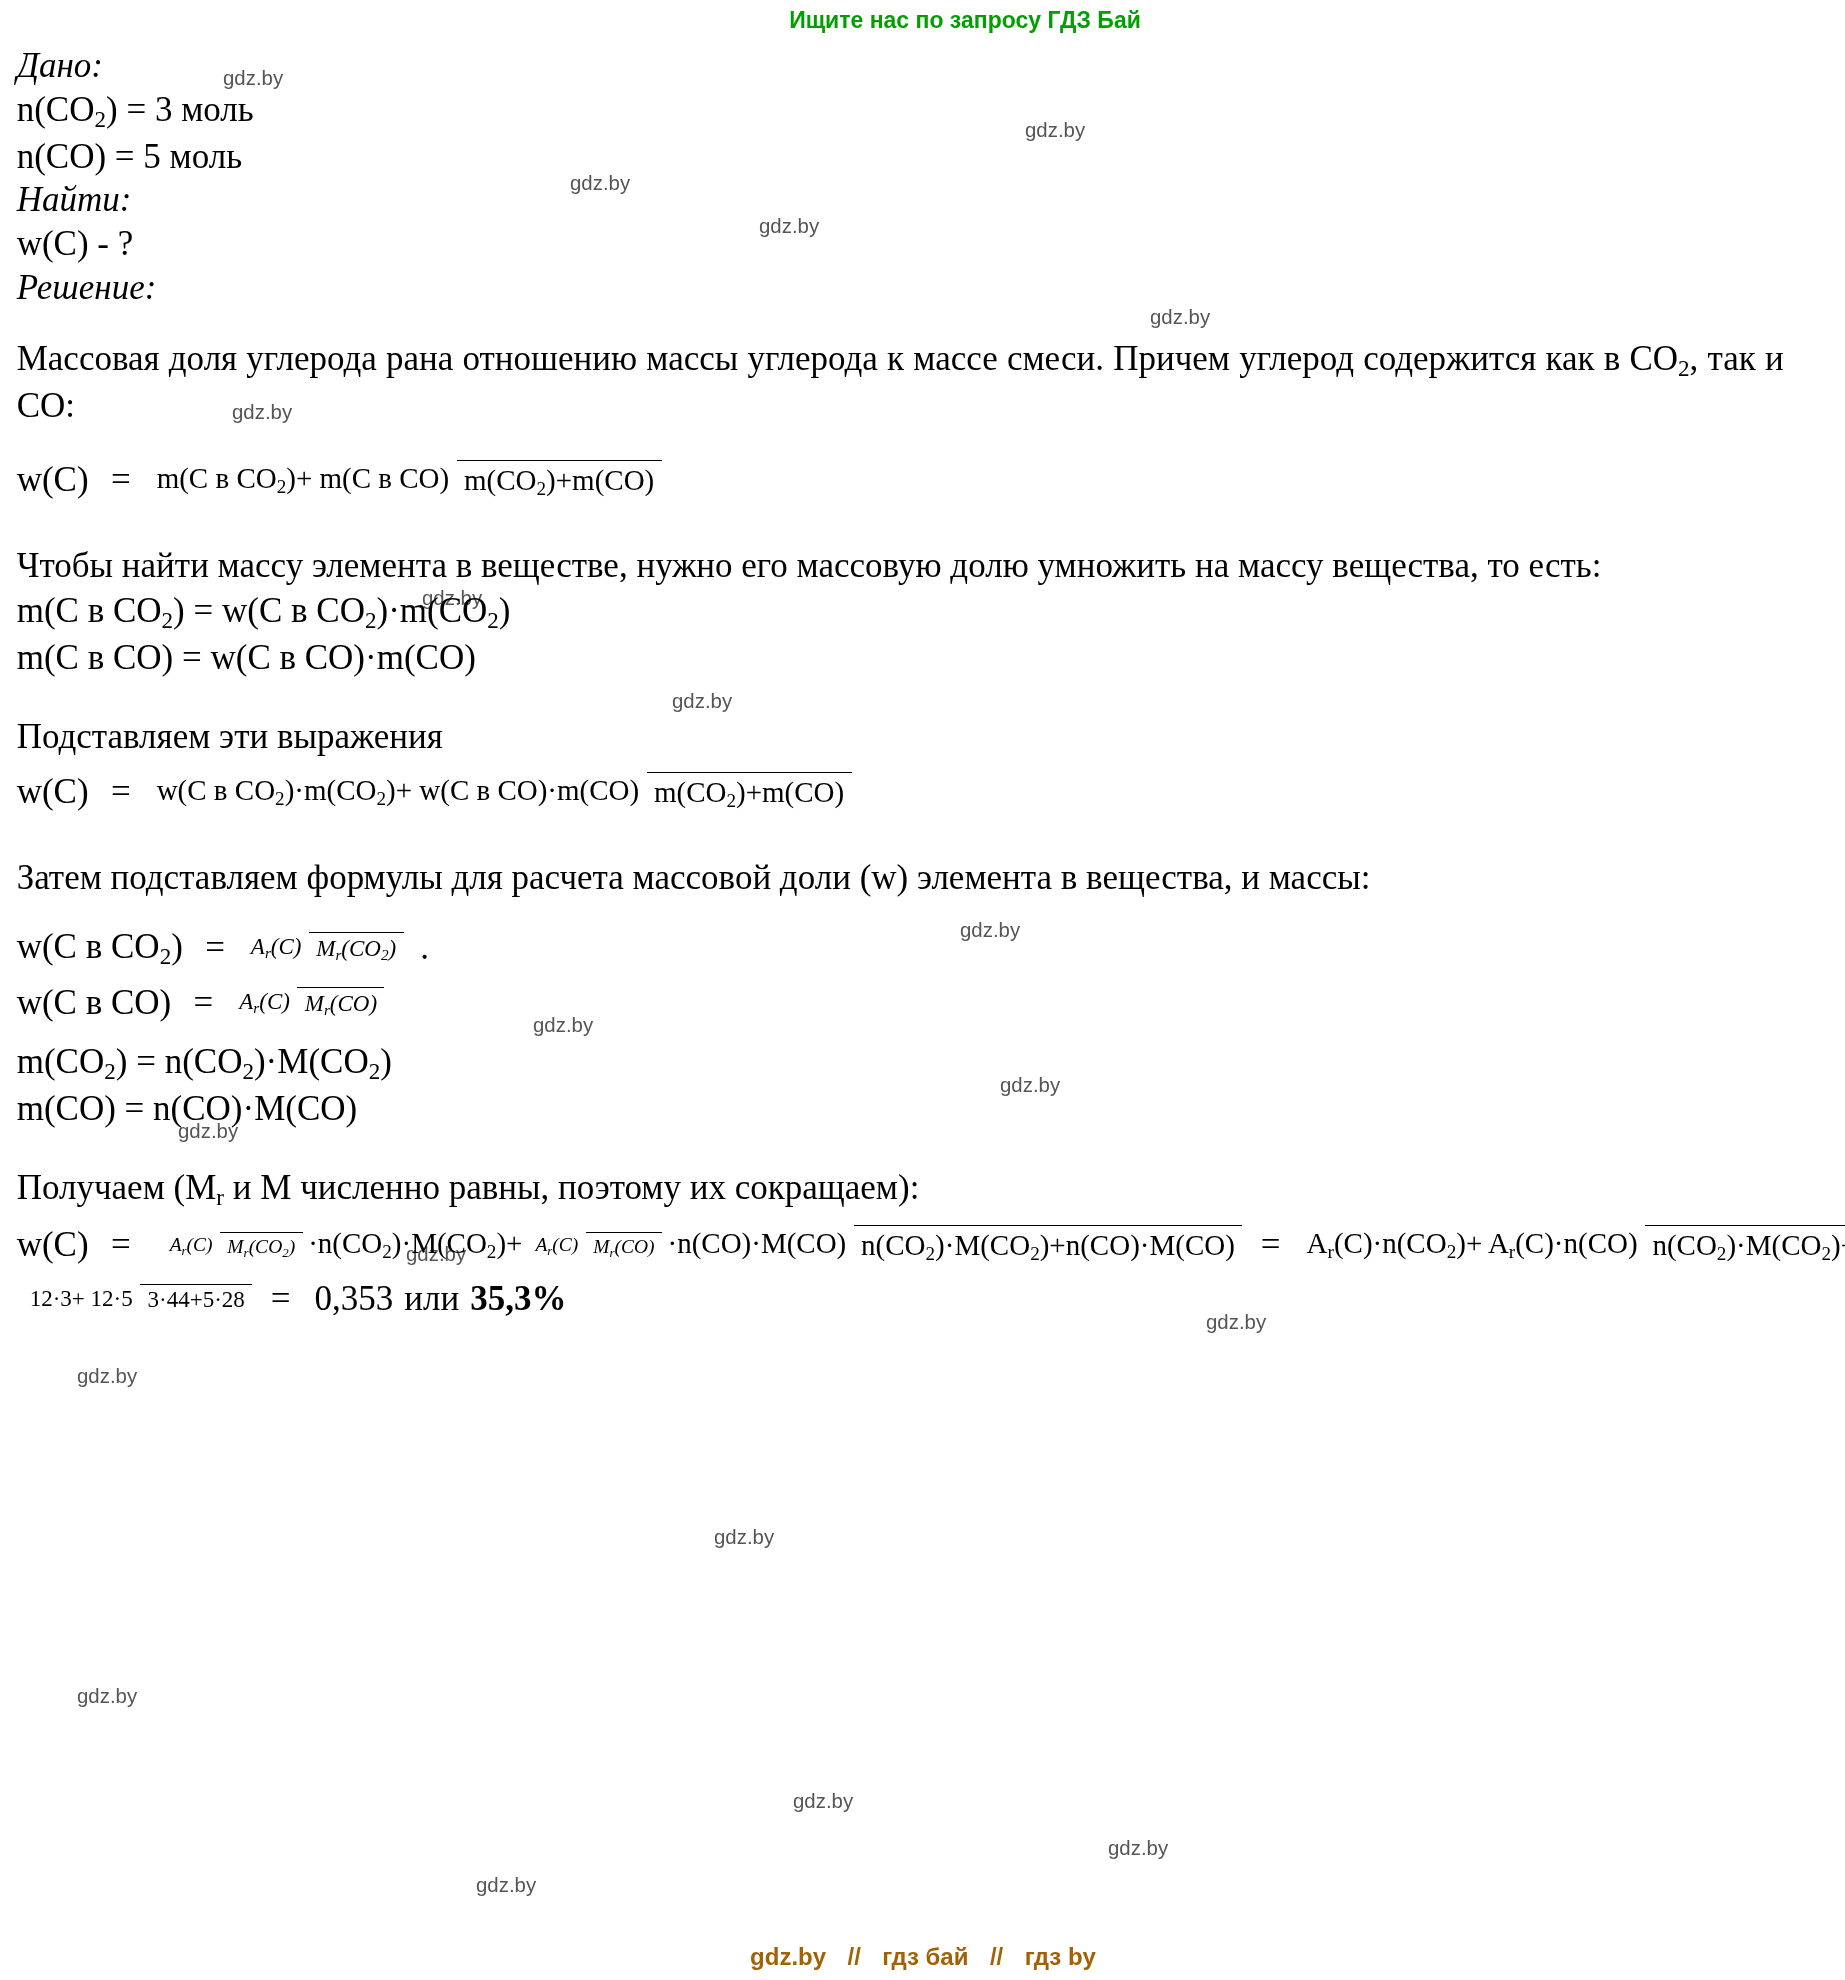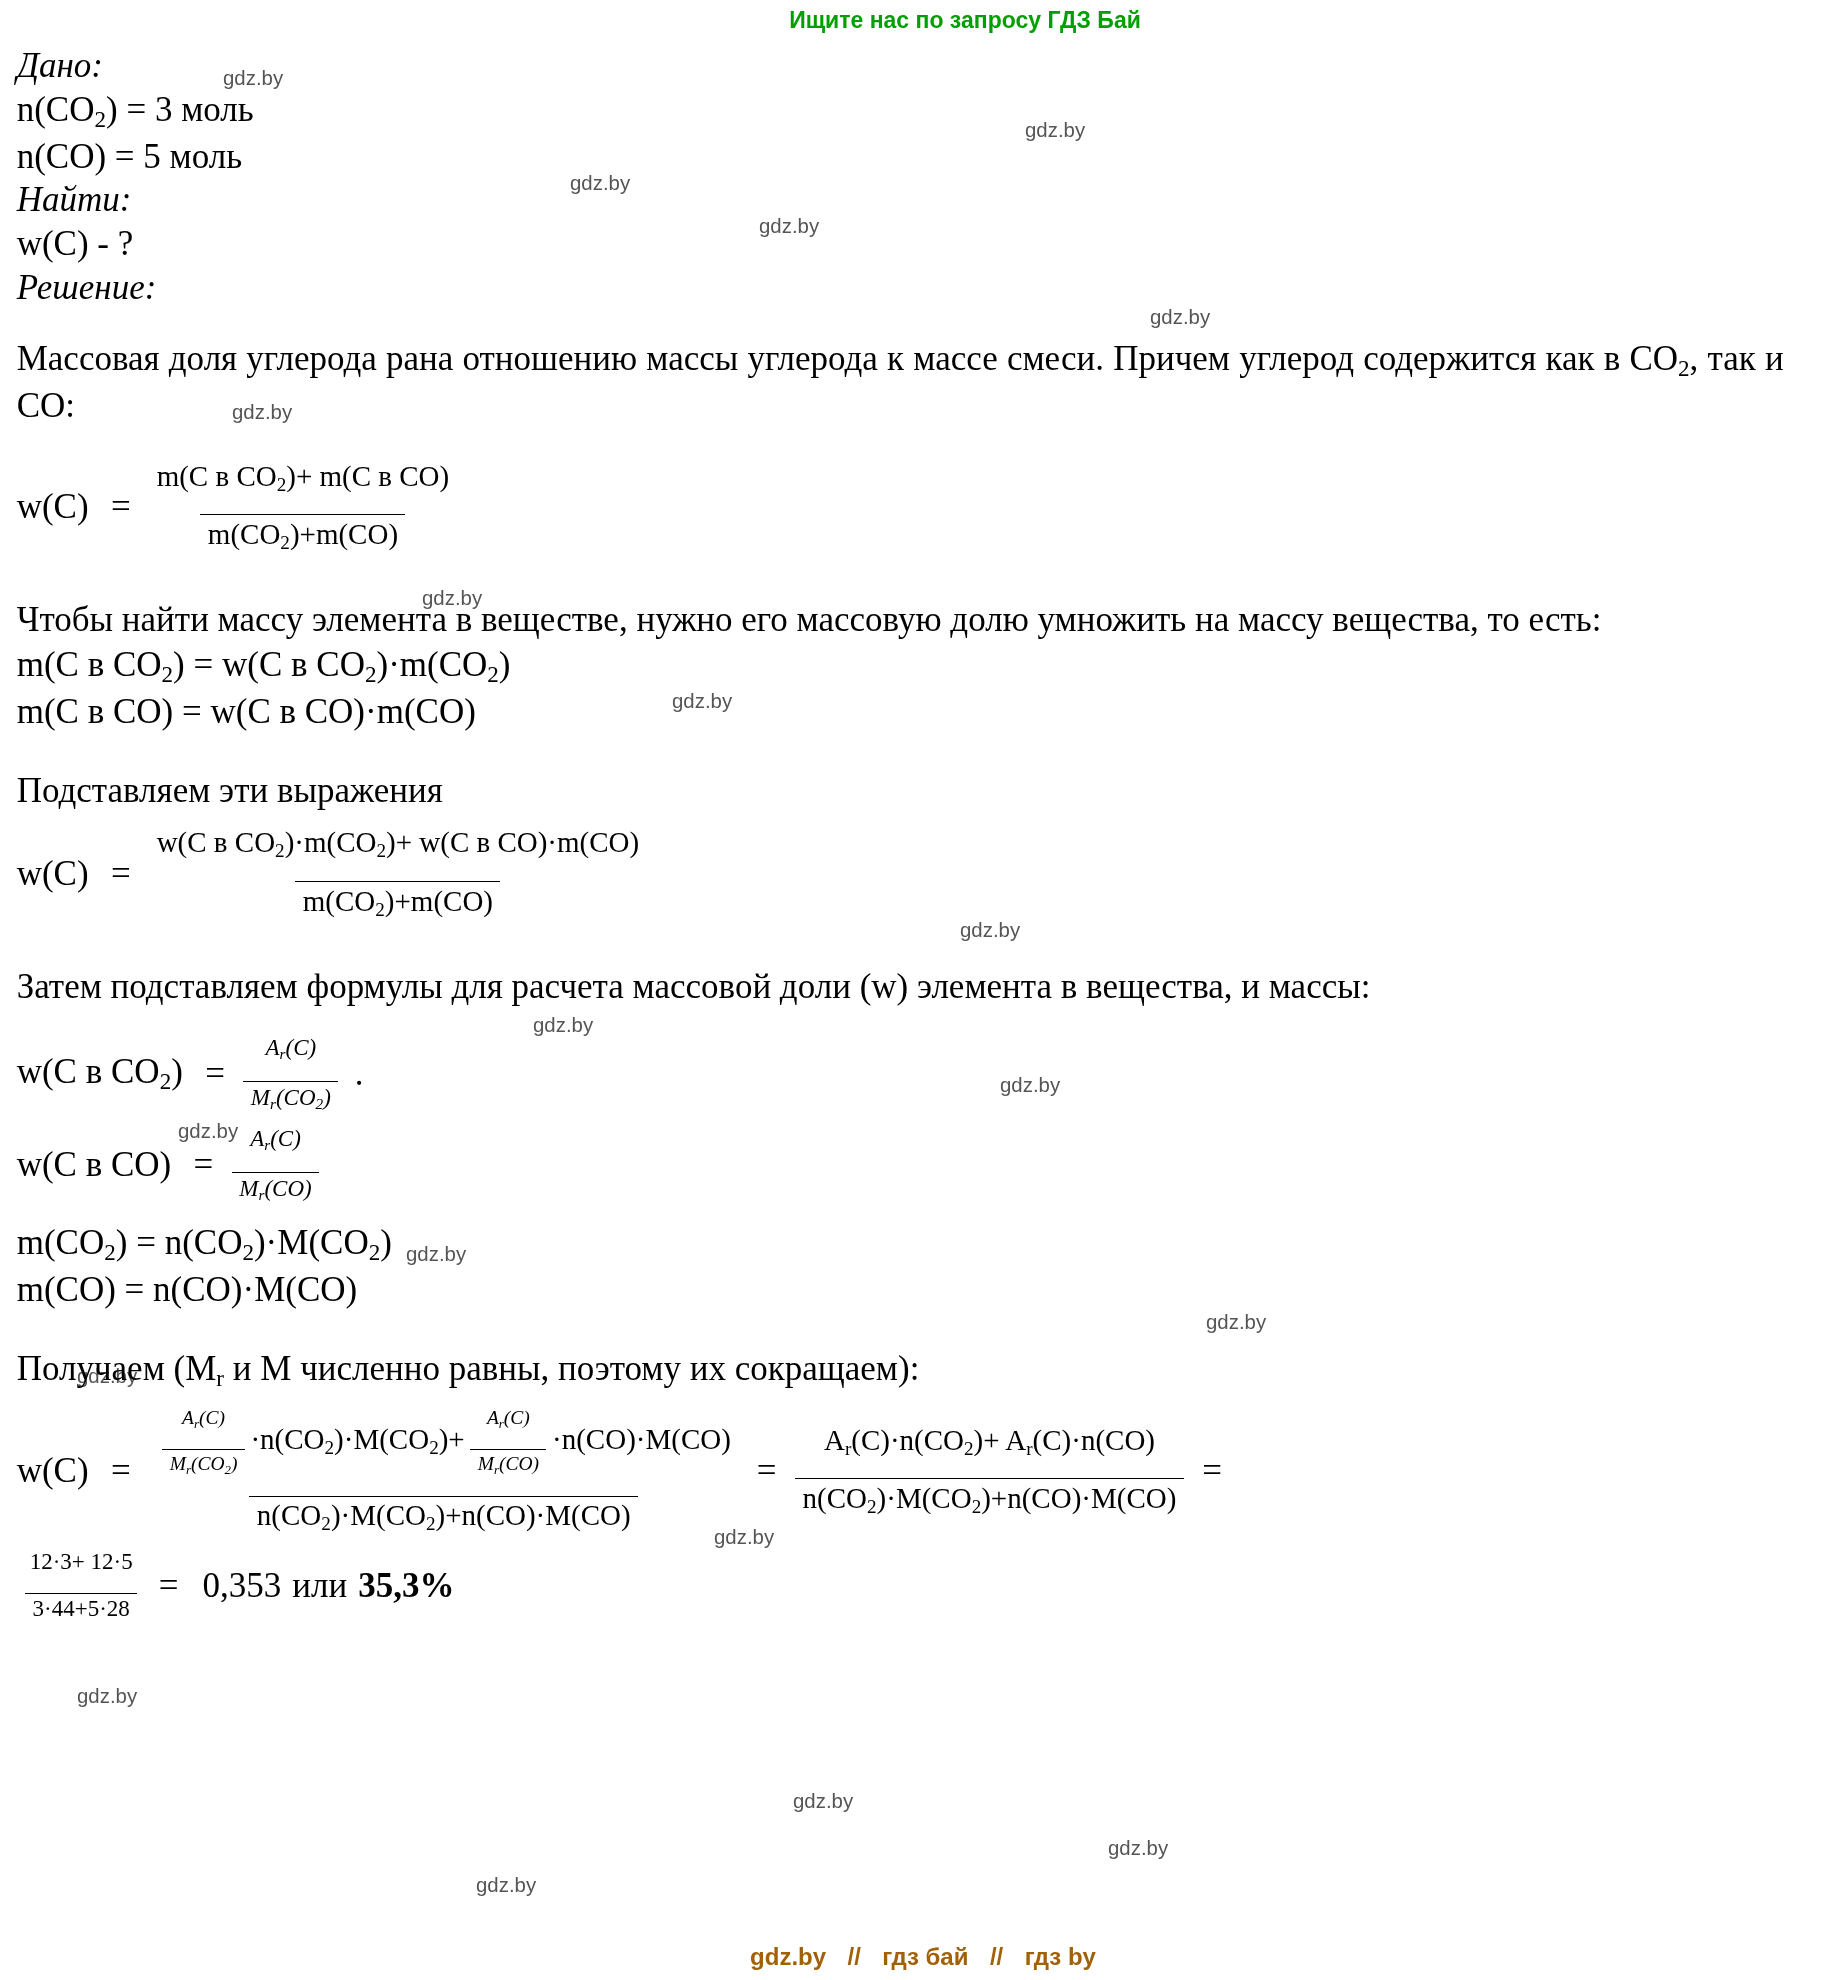--- a/index.html
+++ b/index.html
@@ -90,25 +90,24 @@
   
   .fracrow {
     display: flex;
     align-items: center;
     font-size: 35px;
     margin: 13px 0 9.3px 0;
   }
   .fracrow .lead { margin-right: 9.3px; }
   .frac {
     display: inline-flex;
-    flex-direction: column;
-    align-items: center;
+    flex-direction: row;
+    align-items: flex-end;
     vertical-align: middle;
     margin: 0 5.6px;
-    gap: 16px;
   }
   .frac .num {
     padding: 0 7.4px 1.9px 7.4px;
     font-size: 29px;
     white-space: nowrap;
   }
   .frac .den {
     border-top: 1.9px solid #000;
     padding: 2.8px 7.4px 0 7.4px;
     font-size: 29px;

